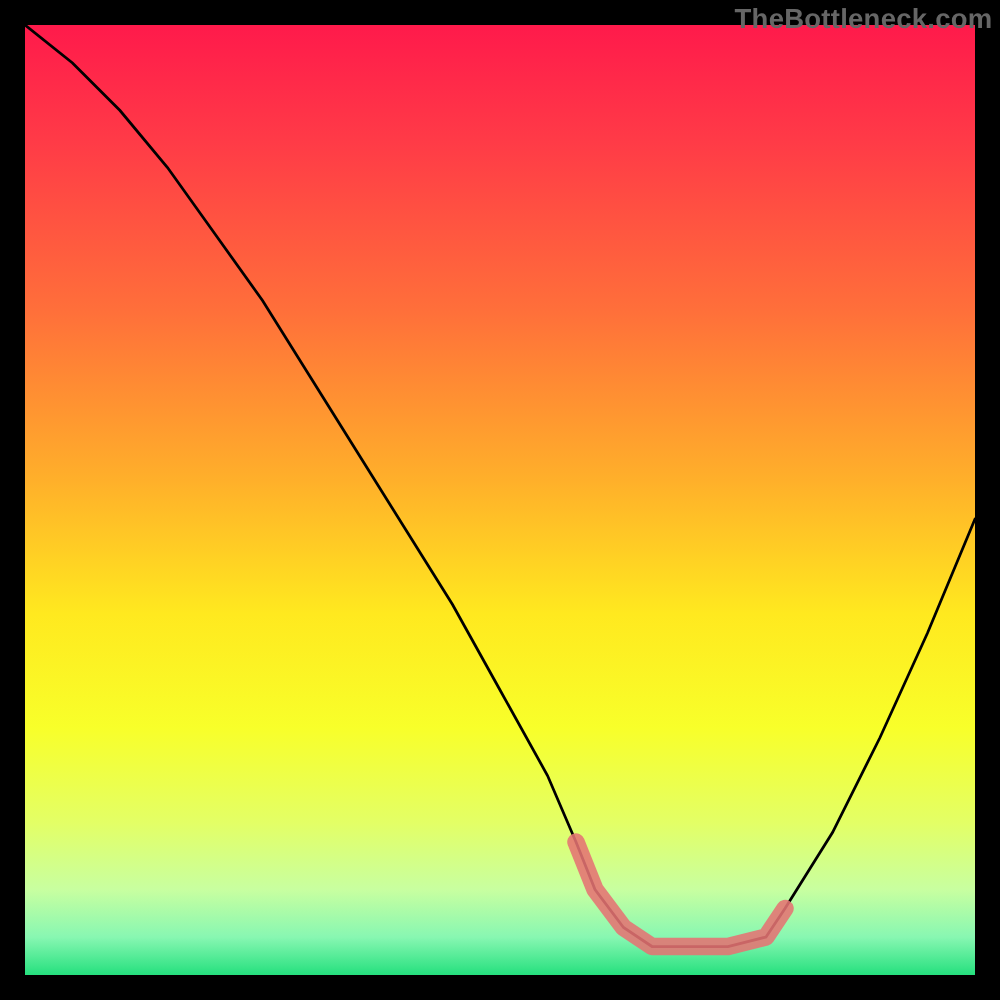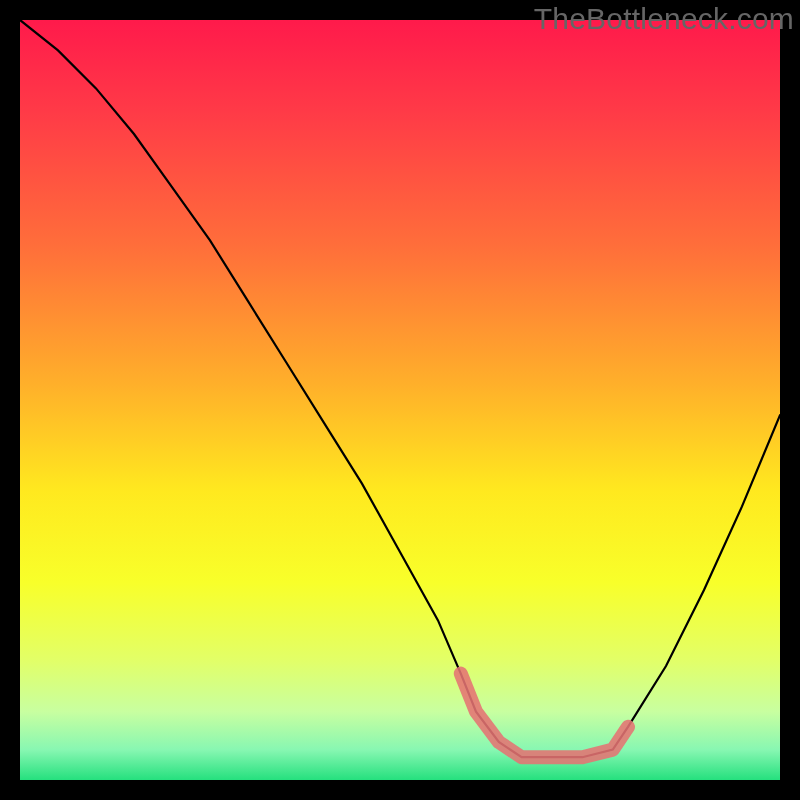--- a/index.html
+++ b/index.html
@@ -24,22 +24,22 @@
     top: 0;
     width: 760px;
     height: 760px;
   }
   .watermark {
     position: absolute;
     top: 2px;
     right: 6px;
     color: #666;
     font-family: Arial, Helvetica, sans-serif;
-    font-size: 30px;
-    font-weight: 400;
+    font-size: 22px;
+    font-weight: 700;
     letter-spacing: 0.2px;
     user-select: none;
   }
   svg { display: block; }
 </style>
 </head>
 <body>
 
 <div class="frame">
   <svg class="plot" viewBox="0 0 760 760">

